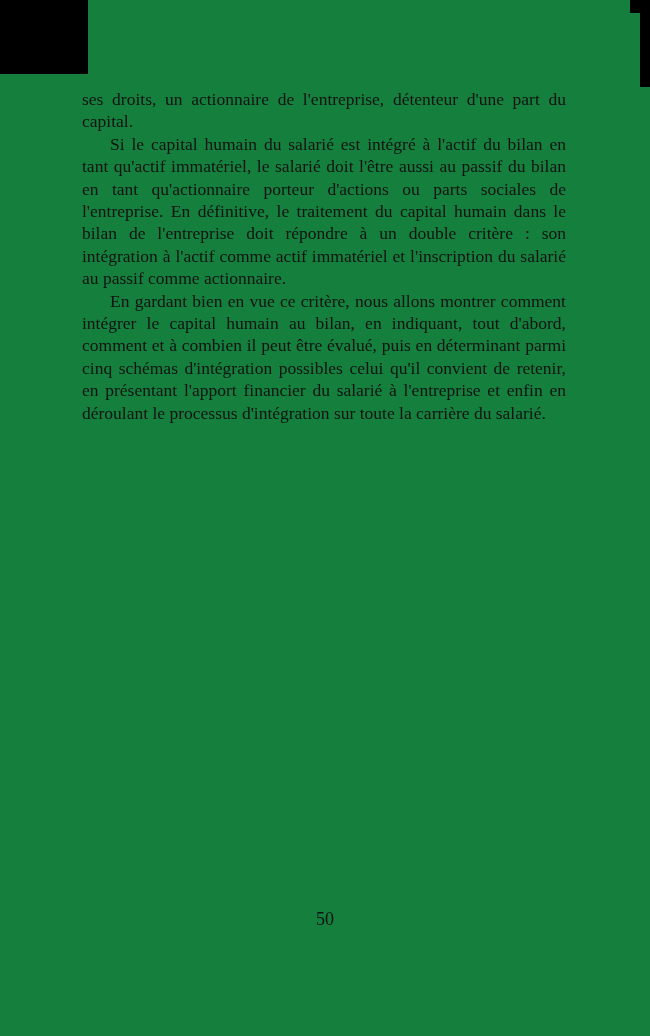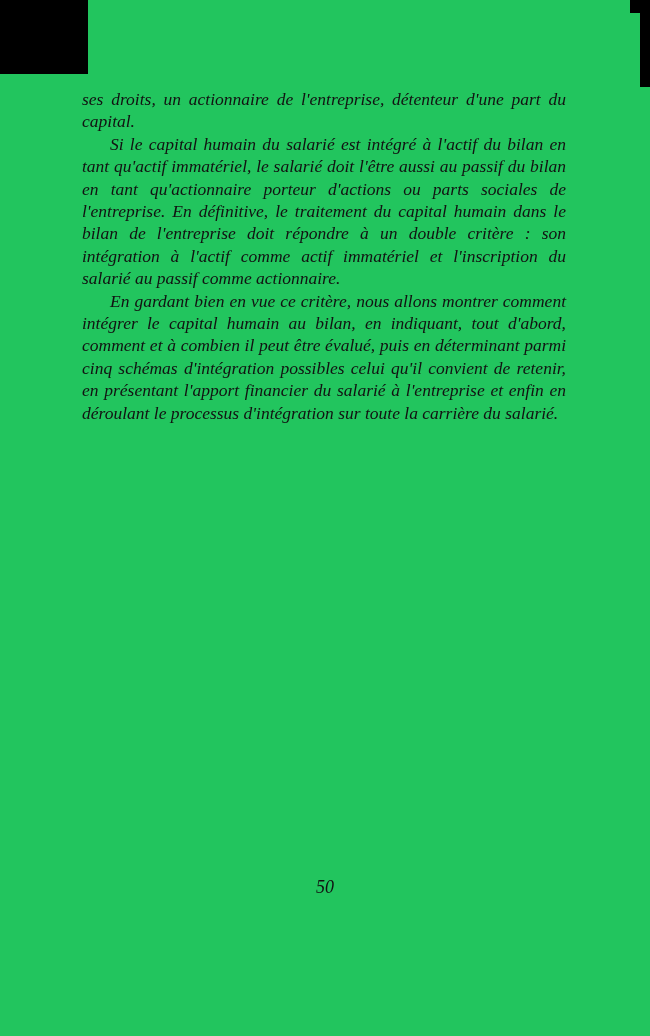--- a/index.html
+++ b/index.html
@@ -10,22 +10,21 @@
     width: 650px;
     height: 1036px;
     position: relative;
     background: #ffffff;
     overflow: hidden;
     font-family: "Liberation Serif", "DejaVu Serif", serif;
   }
   .scan-page {
     position: absolute;
     inset: 0;
-    background: #22c55e;
-    font-style: italic;
+    background: #15803d;
   }
   
   .artifact {
     position: absolute;
     background: #000000;
   }
   .artifact-top-left {
     left: 0;
     top: 0;
     width: 88px;
@@ -58,21 +57,21 @@
   .text-block p {
     margin: 0;
     padding: 0;
   }
   .text-block p.indent {
     text-indent: 28px;
   }
   .page-number {
     position: absolute;
     left: 0;
-    top: 876px;
+    top: 908px;
     width: 650px;
     text-align: center;
     color: #121212;
     font-size: 18px;
     line-height: 22px;
   }
 </style>
 </head>
 <body>
 

